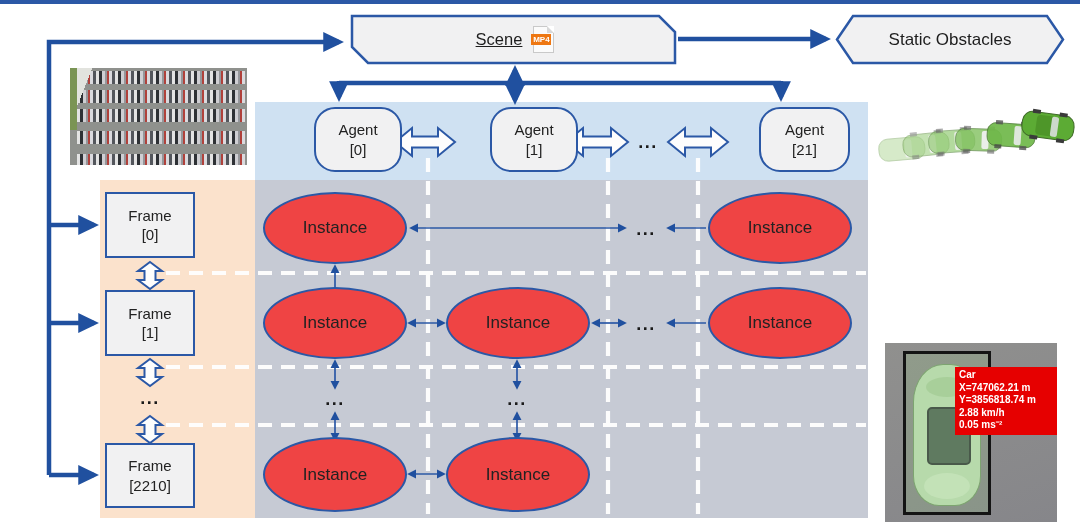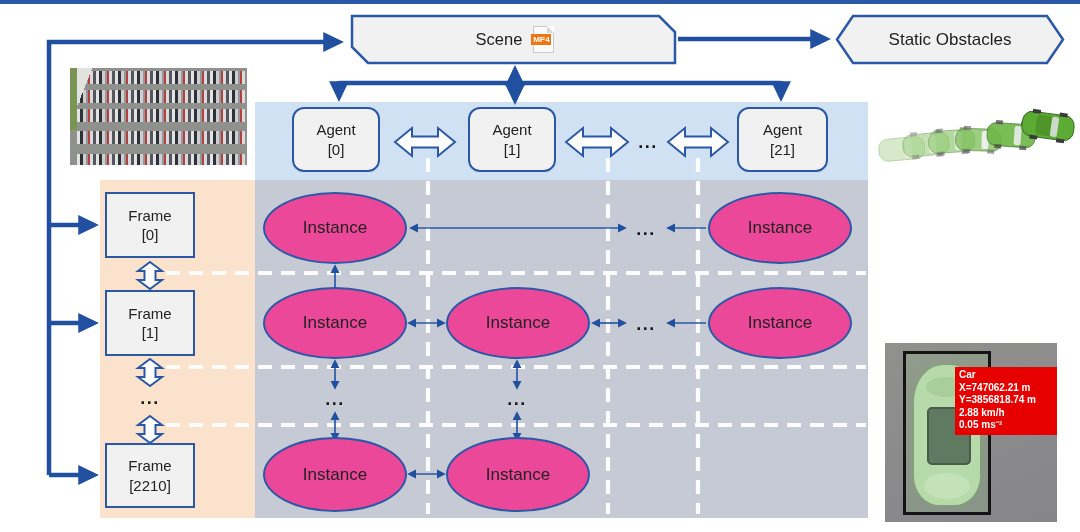--- a/index.html
+++ b/index.html
@@ -3,22 +3,22 @@
 <meta charset="utf-8">
 <style>
   html,body{margin:0;padding:0;background:#fff;}
   #canvas{position:relative;width:1080px;height:532px;background:#ffffff;overflow:hidden;
           font-family:"Liberation Sans", sans-serif;color:#1f1f1f;}
   .abs{position:absolute;}
   .band{position:absolute;}
   .node{position:absolute;background:#f1f1f2;border:2.5px solid #2b58a6;
         display:flex;flex-direction:column;align-items:center;justify-content:center;
         font-size:15px;line-height:1.28;color:#222;text-align:center;box-sizing:border-box;z-index:6;}
-  .rounded{border-radius:12px;}
-  .ell{position:absolute;background:#ec4899;border:2px solid #2b58a6;border-radius:50%;
+  .rounded{border-radius:21px;margin-left:22px;}
+  .ell{position:absolute;background:#ef4444;border:2px solid #2b58a6;border-radius:50%;
        display:flex;align-items:center;justify-content:center;font-size:17px;color:#222;
        box-sizing:border-box;z-index:6;}
   .dots{position:absolute;display:flex;align-items:center;justify-content:center;
         font-weight:700;font-size:18px;letter-spacing:1.5px;color:#1a1a1a;z-index:6;line-height:0.25;}
   .shapetext{position:absolute;display:flex;align-items:center;justify-content:center;gap:9px;
              font-size:16.5px;color:#1d1d1d;z-index:6;}
   svg{position:absolute;left:0;top:0;}
   .prow{position:absolute;left:7px;right:2px;height:13px;
         background:repeating-linear-gradient(90deg,#e3e3e3 0 3px,#2e3135 3px 6px,#cfcfd3 6px 9px,
                    #95979b 9px 11px,#b0413b 11px 13px,#dadade 13px 16px,#53565c 16px 19px);}
@@ -88,21 +88,21 @@
     <g fill="#fdfdfd" stroke="#2b58a6" stroke-width="2" stroke-linejoin="miter">
       <polygon points="395,142 412,128 412,136.5 438,136.5 438,128 455,142 438,156 438,147.5 412,147.5 412,156"></polygon>
       <polygon points="566,142 583,128 583,136.5 611,136.5 611,128 628,142 611,156 611,147.5 583,147.5 583,156"></polygon>
       <polygon points="668,142 685,128 685,136.5 711,136.5 711,128 728,142 711,156 711,147.5 685,147.5 685,156"></polygon>
       <polygon points="150,262 162,271 155.5,271 155.5,280 162,280 150,289 138,280 144.5,280 144.5,271 138,271"></polygon>
       <polygon points="150,359 162,368 155.5,368 155.5,377 162,377 150,386 138,377 144.5,377 144.5,368 138,368"></polygon>
       <polygon points="150,416 162,425 155.5,425 155.5,434 162,434 150,443 138,434 144.5,434 144.5,425 138,425"></polygon>
     </g>
   </svg>
 
-  <div class="shapetext" style="left:360px;top:18px;width:310px;height:43px;">
+  <div class="shapetext" style="left:360px;top:18px;width:310px;height:43px;text-decoration:underline;">
     <span>Scene</span>
     <span style="position:relative;width:23px;height:27px;display:inline-block;">
       <span class="abs" style="left:2px;top:0;width:21px;height:27px;background:#fbfbfb;border:1px solid #c9c9c9;box-sizing:border-box;"></span>
       <span class="abs" style="right:0;top:0;width:0;height:0;border-left:7px solid #d8d8d8;border-top:7px solid #fff;"></span>
       <span class="abs" style="left:0;top:8px;width:20px;height:11px;background:#ee7712;color:#fff;font-size:8px;font-weight:700;
                    display:flex;align-items:center;justify-content:center;letter-spacing:0;">MP4</span>
     </span>
   </div>
 
   <div class="shapetext" style="left:845px;top:18px;width:210px;height:43px;font-size:17px;">

